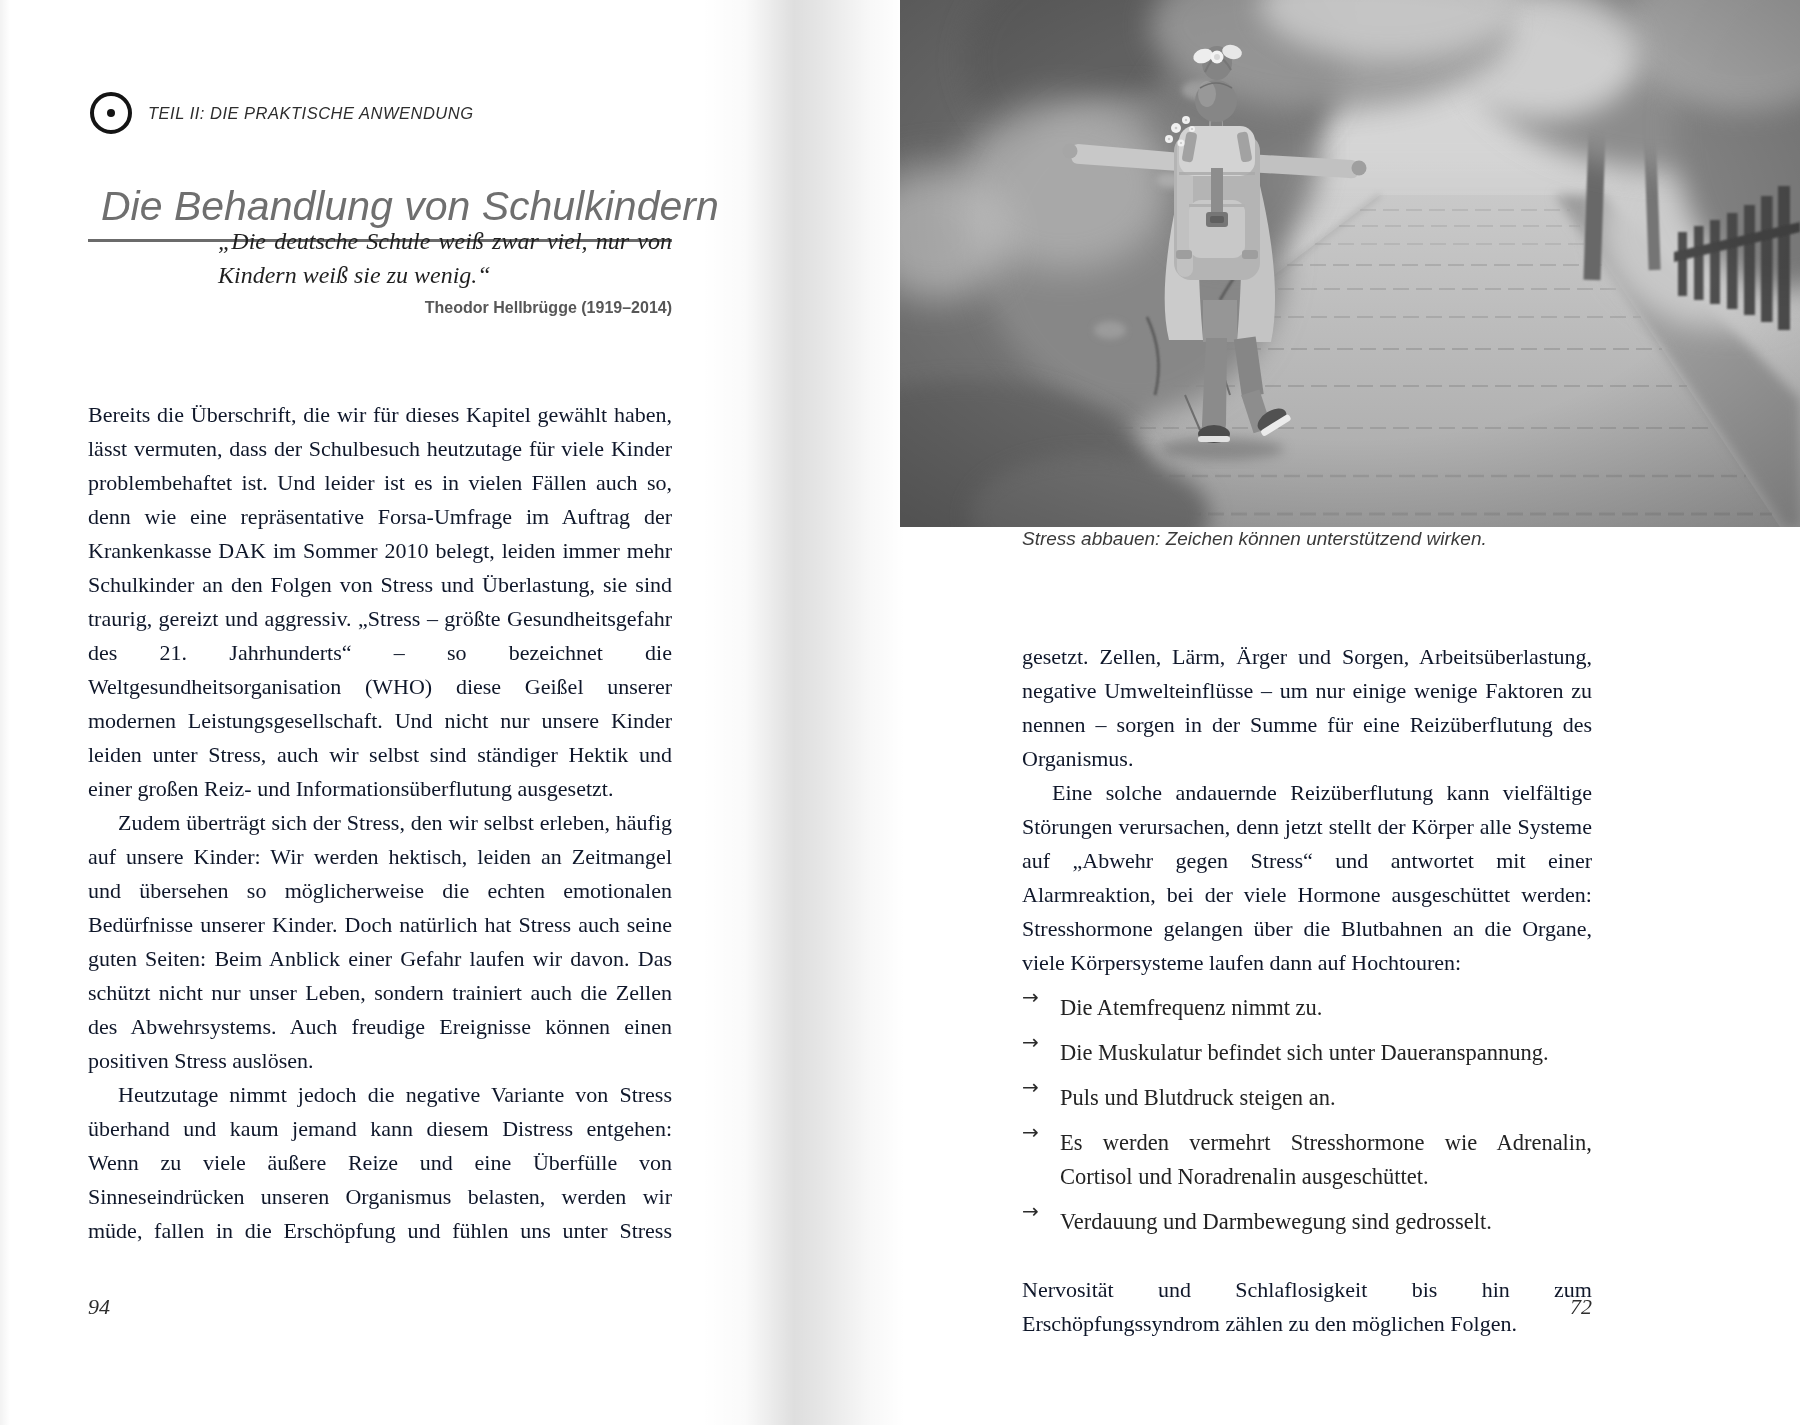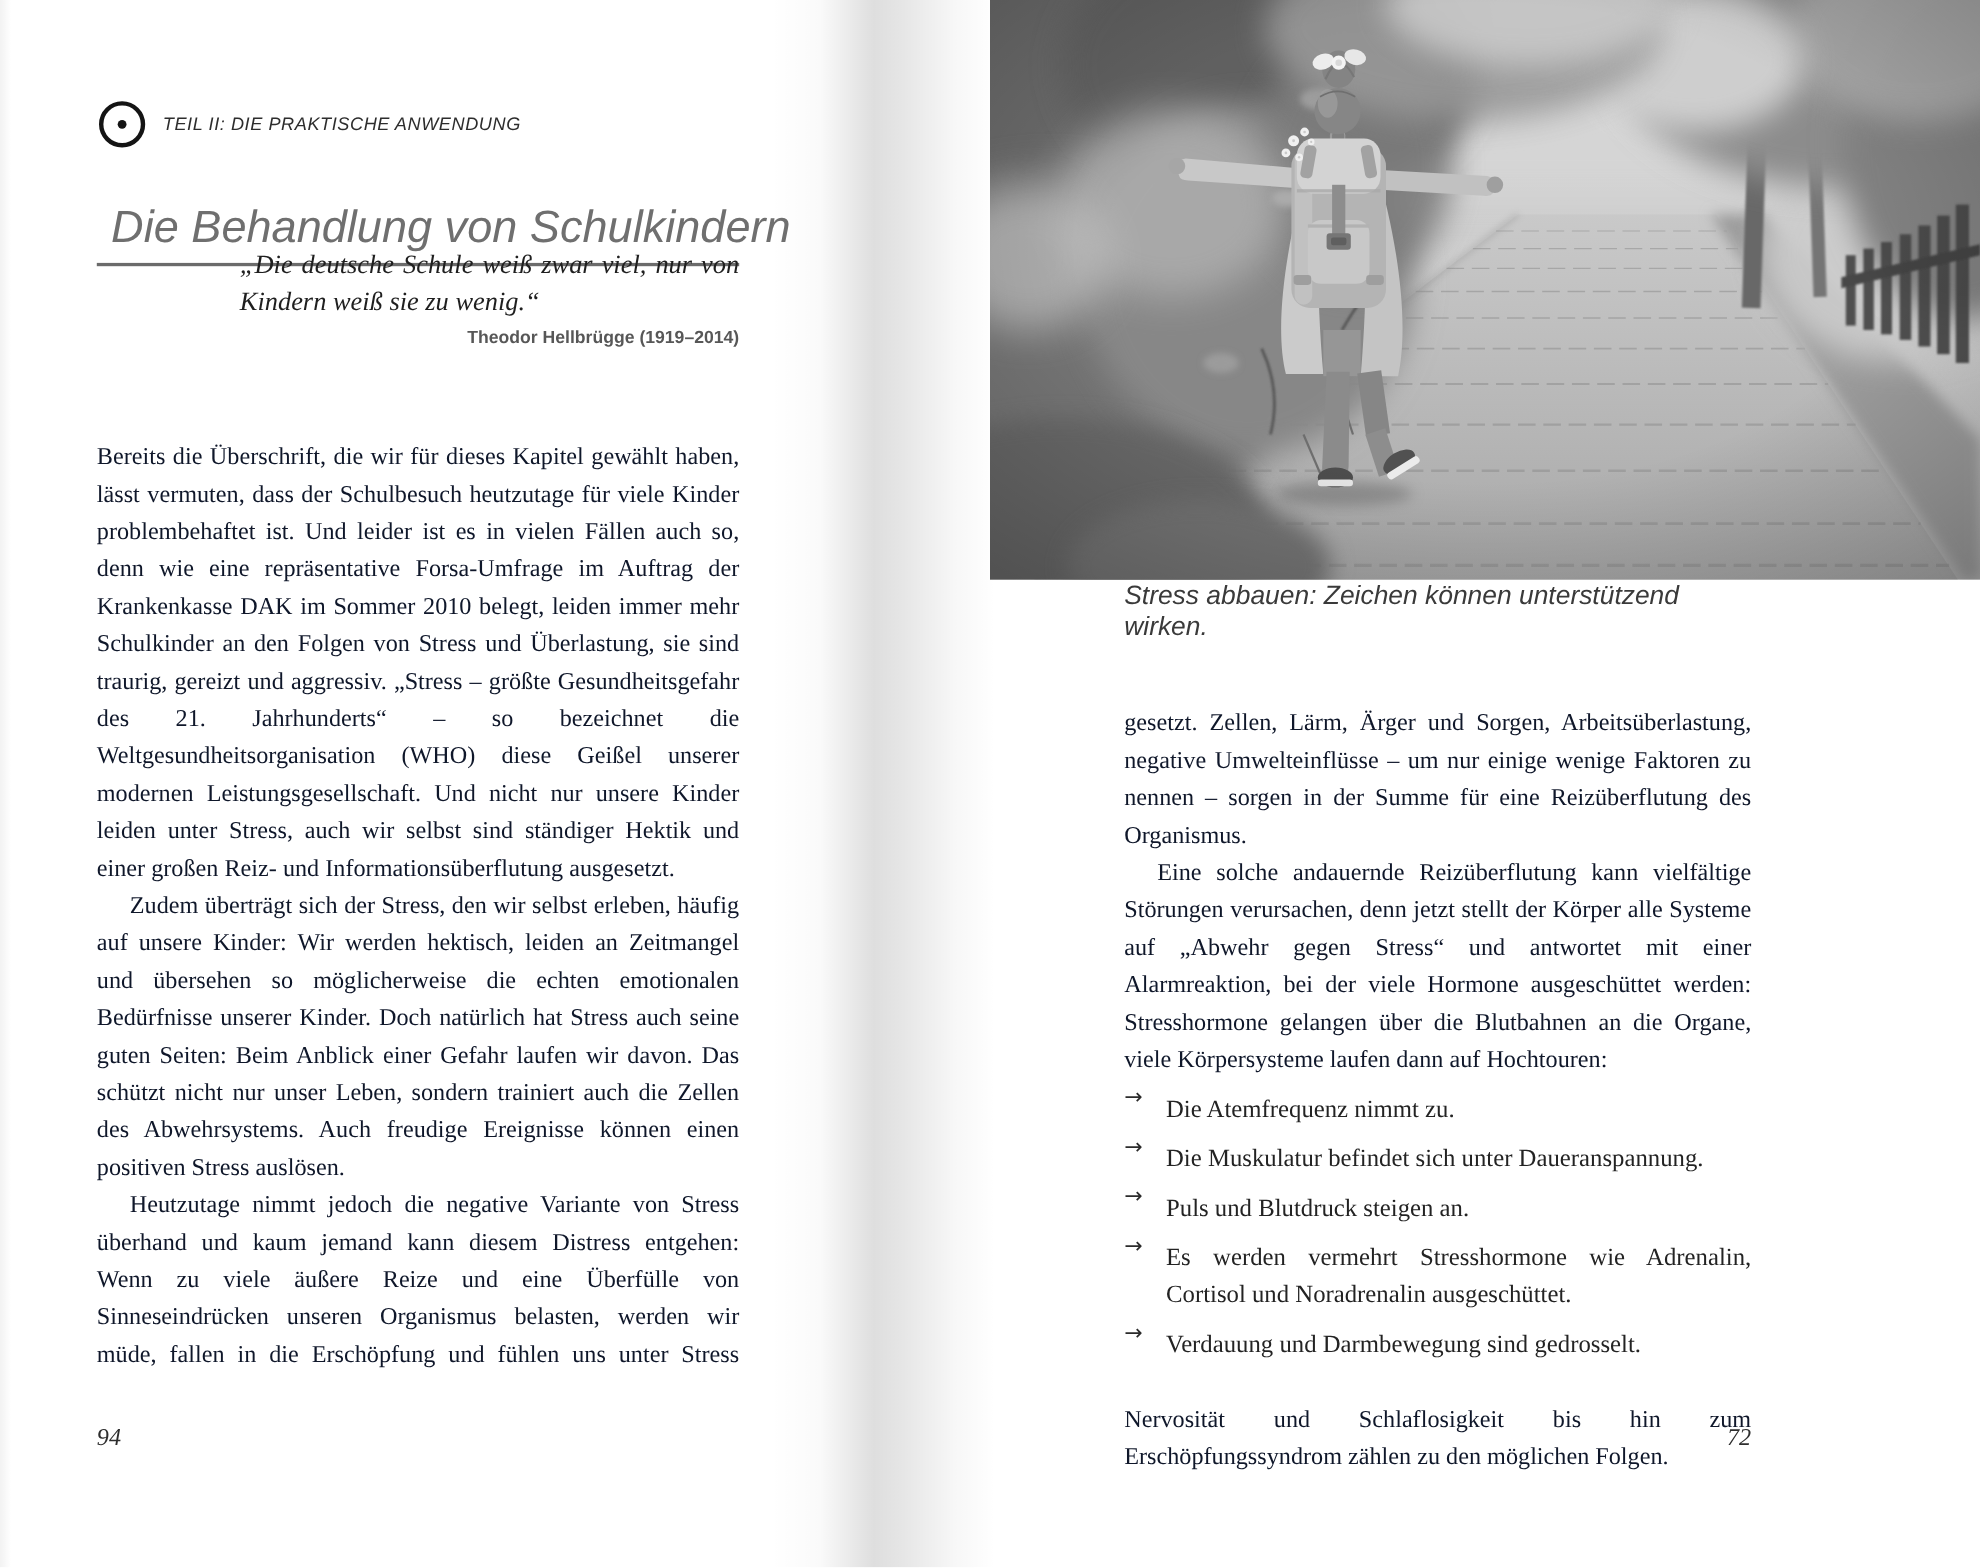--- a/index.html
+++ b/index.html
@@ -39,21 +39,21 @@
   .continues{text-align-last:justify;}
 
   .page-number{position:absolute;top:1294px;font-style:italic;font-size:22px;color:#2e2e2e;text-align:right;}
   .pn-left{left:88px;}
   .pn-right{left:1022px;width:570px;text-align:right;}
 
   
   .photo{position:absolute;left:900px;top:0;width:900px;height:527px;margin:0;overflow:hidden;background:#c4c4c4;}
   .photo svg{display:block;}
   .photo-caption{position:absolute;left:1022px;top:528px;width:570px;
-    font-family:"Liberation Sans",sans-serif;font-style:italic;font-size:24px;color:#3a3a3a;}
+    font-family:"Liberation Sans",sans-serif;font-style:italic;font-size:19px;color:#3a3a3a;}
 
   .body-right{left:1022px;top:640px;width:570px;}
   .arrow-list{list-style:none;margin:0;padding:0;}
   .arrow-list li{display:flex;font-size:22.5px;line-height:34px;color:#232323;}
   .arrow{flex:0 0 38px;font-family:"DejaVu Sans",sans-serif;font-size:20px;color:#2b2b2b;}
   .li-text{flex:1;text-align:justify;hyphens:auto;margin-top:11px;-webkit-hyphens:auto;}
   .closing{margin-top:34px !important;}
 </style>
 </head>
 <body>

